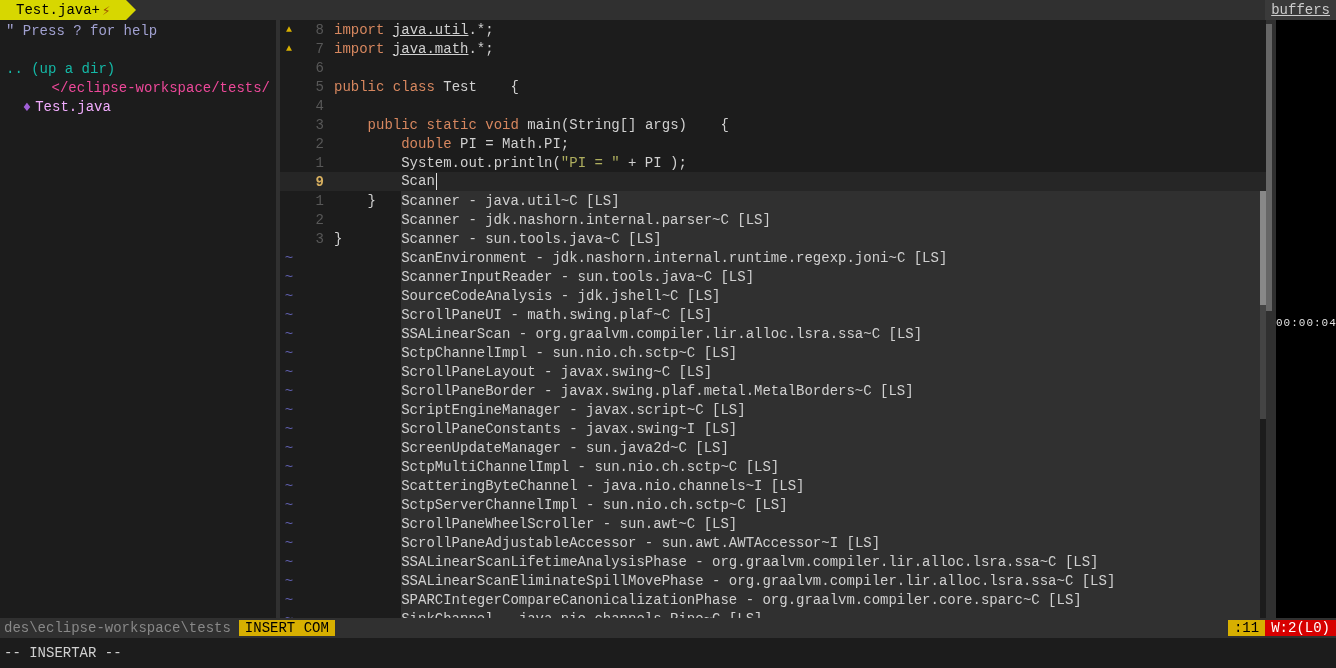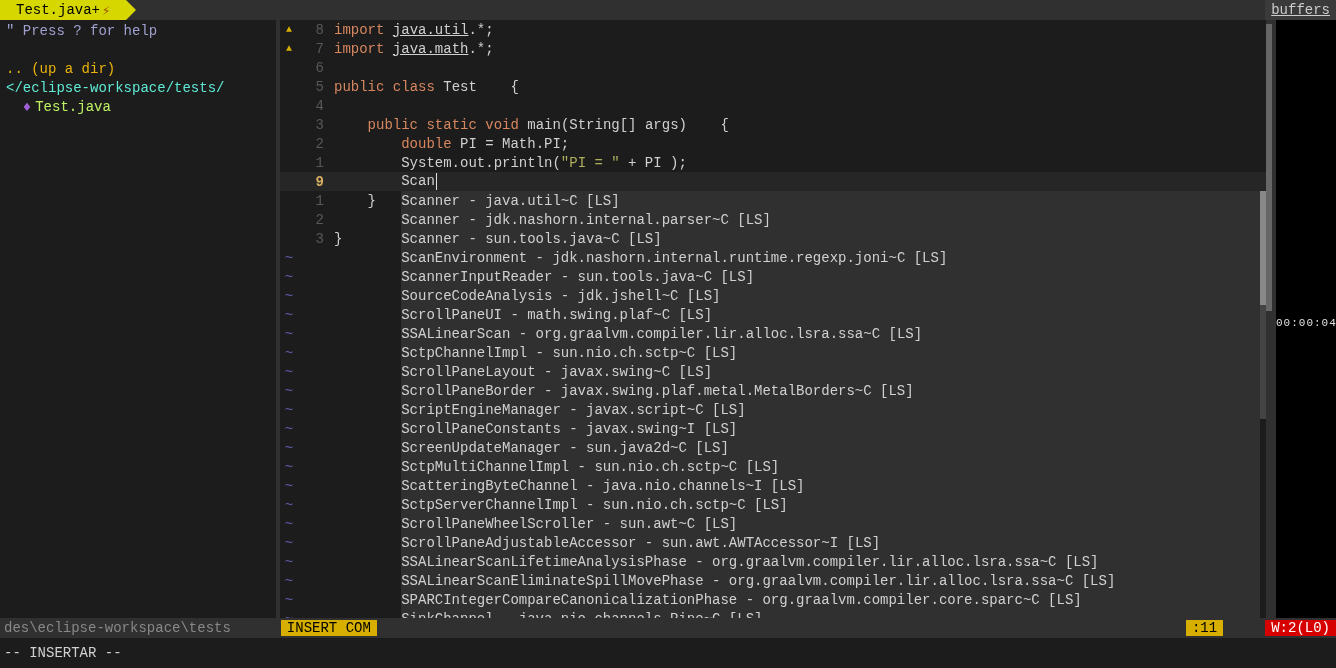--- a/index.html
+++ b/index.html
@@ -6,23 +6,23 @@
 html,body { width:1336px; height:668px; overflow:hidden; background:#1c1c1c; font-family:"Consolas","Courier New",monospace; font-size:14px; color:#d0d0d0; }
 .root { display:flex; flex-direction:column; height:100%; }
 .tabbar { height:20px; background:#303030; display:flex; align-items:stretch; position:relative; }
 .tab { background:#d7d700; color:#000; padding:0 16px; display:flex; align-items:center; position:relative; }
 .tab::after { content:""; position:absolute; right:-10px; top:0; width:0; height:0; border-top:10px solid transparent; border-bottom:10px solid transparent; border-left:10px solid #d7d700; }
 .tab-dirty { margin-left:2px; color:#a05000; }
 .buffers { margin-left:auto; background:#3a3a3a; color:#ccc; padding:0 6px; display:flex; align-items:center;text-decoration:underline; }
 .main { flex:1; display:flex; overflow:hidden; }
 .nerdtree { width:276px; background:#1c1c1c; color:#a8a8a8; padding:2px 6px; line-height:19px; }
 .help { color:#a0a0d0; }
-.updir { color:#eab308; }
-.path-open { color:#5eead4; }
-.file { color:#bef264;margin-top:14px; }
+.updir { color:#14b8a6; }
+.path-open { color:#ec4899;text-align:right; }
+.file { color:#f0abfc;margin-top:14px; }
 .file-icon { color:#a05fd7; margin-right:4px; }
 .gutter-sep { width:4px; background:#303030; }
 .editor { flex:1; display:flex; flex-direction:column; }
 .code { flex:1; overflow:hidden; }
 .line { display:flex; height:19px; align-items:center; }
 .sign { width:18px; text-align:center; color:#d7af00; font-size:10px; }
 .lnum { width:36px; text-align:right; color:#585858; padding-right:10px; }
 .lnum.cur { color:#d7af5f; font-weight:bold; }
 .txt { white-space:pre; }
 .kw { color:#d7875f; }
@@ -32,21 +32,21 @@
 .type { color:#d7875f; }
 .curline { background:#262626; }
 .cursor { display:inline-block; width:1px; height:17px; background:#e0e0e0; vertical-align:middle; margin-left:1px; }
 .tilde { color:#5f5faf; width:18px; text-align:center; }
 .editor-wrap { position:relative; display:flex; flex:1; }
 .scroll-track { width:10px; background:#303030; }
 .rightpanel { width:60px; background:#000; display:flex; flex-direction:row; align-items:center; gap:28px; padding-top:8px; }
 .timer { color:#e0e0e0; font-size:11px; letter-spacing:1px; }
 .ricon { width:24px; height:24px; color:#888; display:flex; align-items:center; justify-content:center; }
 .ricon svg { stroke:#bbb; fill:none; stroke-width:2; }
-.status { height:20px; background:#303030; display:flex; align-items:center;gap:42px; }
+.status { height:20px; background:#303030; display:flex; align-items:center; }
 .st-path { color:#888; padding:0 4px; }
 .st-mode { background:#d7af00; color:#000; padding:0 6px; margin-left:4px; }
 .st-mid { flex:1; }
 .st-pos { background:#d7af00; color:#000; padding:0 6px; }
 .st-warn { background:#d70000; color:#fff; padding:0 6px; }
 .cmdline { height:30px; background:#1c1c1c; color:#d0d0d0; padding-left:4px; display:flex; align-items:center; }
 .popup-scroll { position:absolute; right:0; top:0; bottom:0; width:6px; background:#444; }
 .popup-scroll-thumb { width:6px; background:#888; height:50%; }
 .popup-wrap { position:relative; }
 </style>

